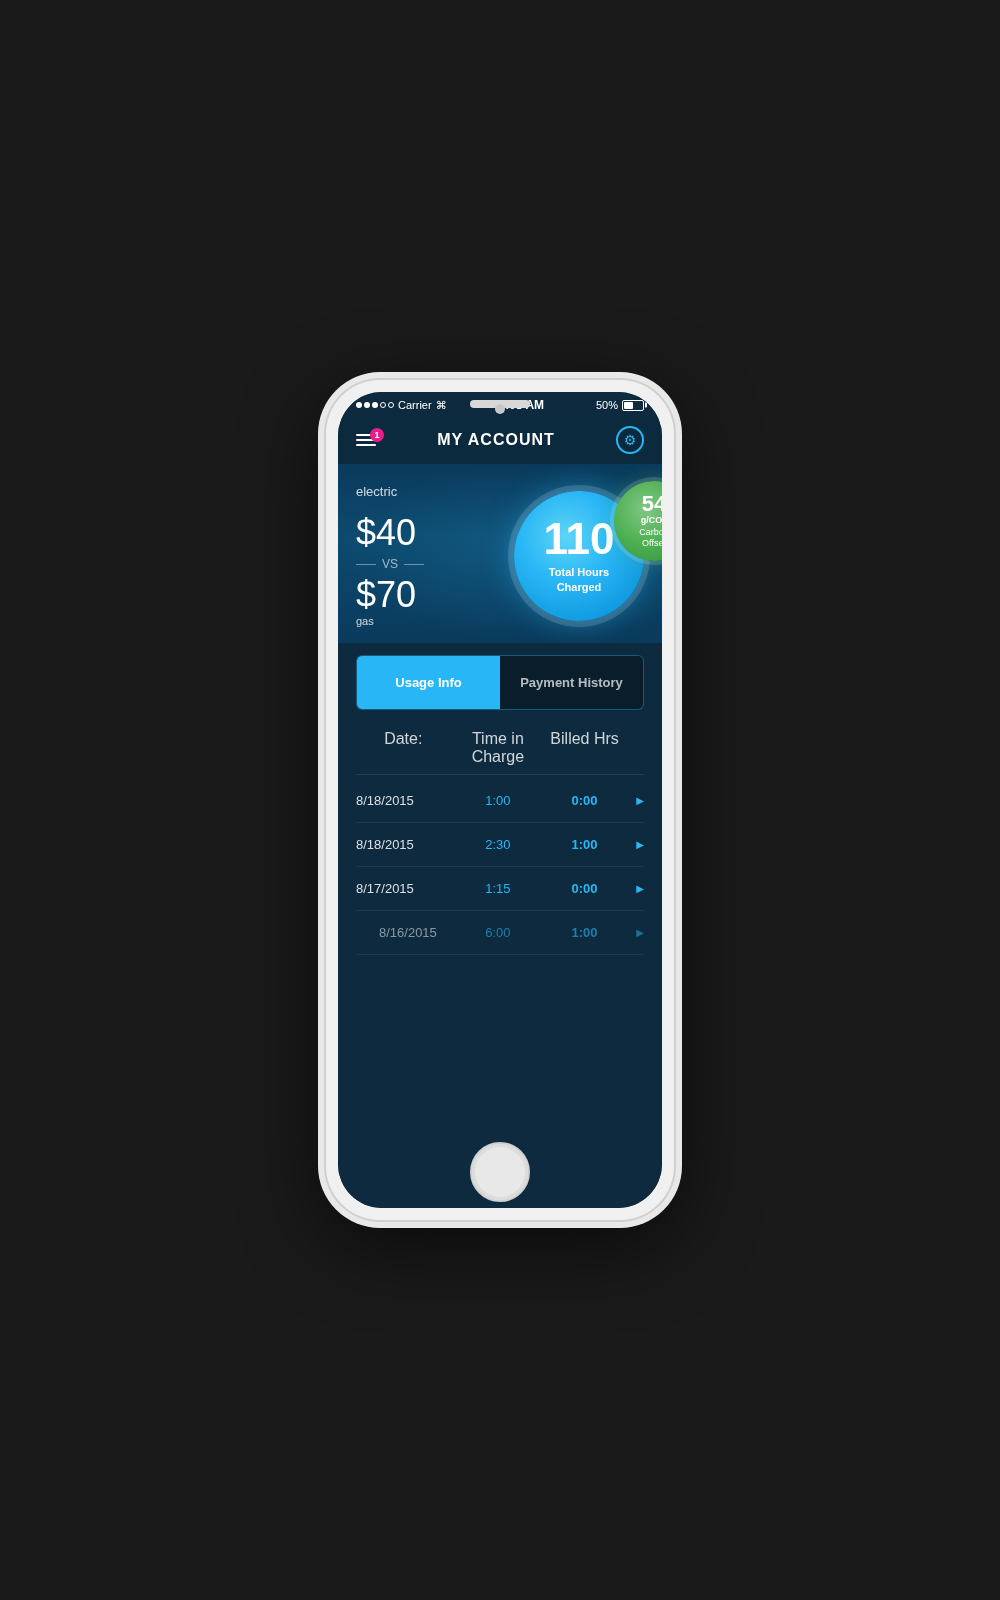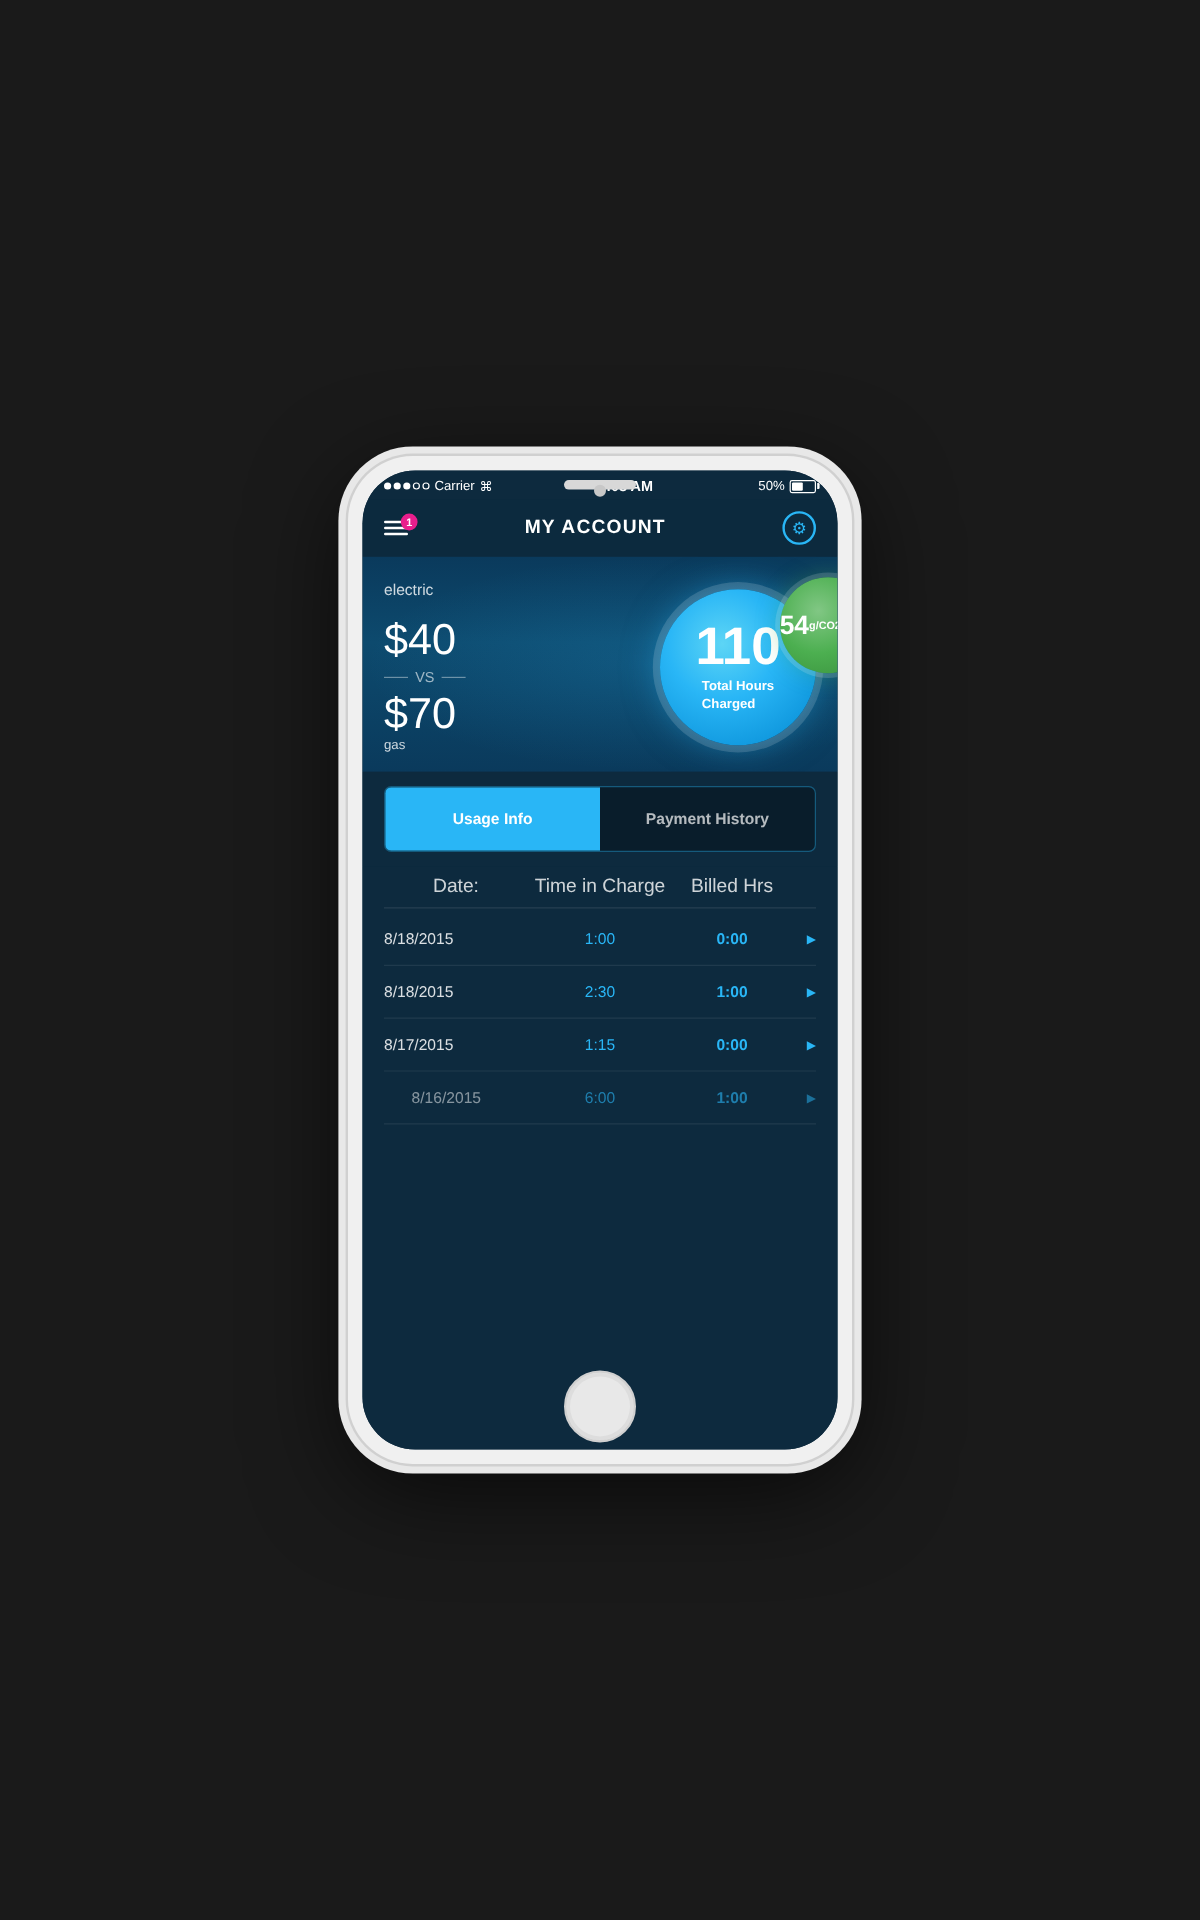--- a/index.html
+++ b/index.html
@@ -8,21 +8,21 @@
       display: flex;
       justify-content: center;
       align-items: center;
       min-height: 1600px;
       width: 1000px;
       font-family: -apple-system, 'Helvetica Neue', Arial, sans-serif;
     }
 
     .phone-wrapper {
       position: relative;
-      width: 420px;
+      width: 348px;
       height: 840px;
       background: #f0f0f0;
       border-radius: 54px;
       box-shadow:
         0 0 0 2px #d0d0d0,
         0 0 0 8px #e8e8e8,
         0 20px 80px rgba(0,0,0,0.7);
       display: flex;
       flex-direction: column;
       align-items: center;
@@ -202,32 +202,32 @@
       border-radius: 50%;
       background: radial-gradient(circle at 40% 35%, #5dd5f5 0%, #29b6f6 40%, #0288d1 100%);
       box-shadow: 0 0 0 6px rgba(255,255,255,0.15), 0 0 30px rgba(41,182,246,0.5);
       display: flex;
       flex-direction: column;
       align-items: center;
       justify-content: center;
       color: white;
     }
     .circle-number { font-size: 44px; font-weight: 700; line-height: 1; }
-    .circle-label { font-size: 11px; font-weight: 600; line-height: 1.3; margin-top: 4px; }
+    .circle-label { font-size: 11px; font-weight: 600; text-align: center; line-height: 1.3; margin-top: 4px; }
 
     
     .carbon-circle {
       position: absolute;
       top: -10px; right: -50px;
       width: 80px; height: 80px;
       border-radius: 50%;
       background: radial-gradient(circle at 40% 35%, #81c784 0%, #4caf50 50%, #388e3c 100%);
       box-shadow: 0 0 0 4px rgba(255,255,255,0.15), 0 0 20px rgba(76,175,80,0.4);
       display: flex;
-      flex-direction: row;
+      flex-direction: column;
       align-items: center;
       justify-content: center;
       color: white;
     }
     .carbon-number { font-size: 22px; font-weight: 700; line-height: 1; }
     .carbon-unit { font-size: 9px; font-weight: 600; }
     .carbon-label { font-size: 9px; text-align: center; line-height: 1.2; margin-top: 2px; }
 
     
     .gas-price-banner {

